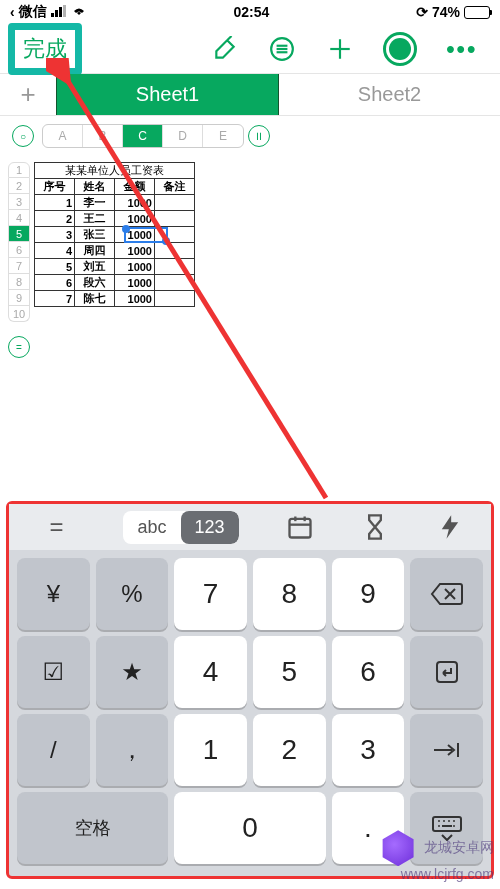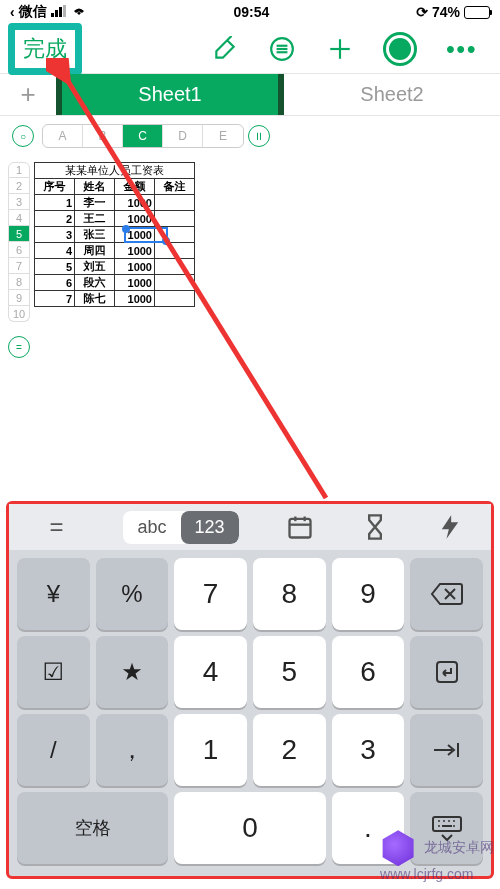--- a/index.html
+++ b/index.html
@@ -57,21 +57,21 @@
     
     .sheet-bar {
       height: 42px;
       display: flex;
       align-items: stretch;
       border-bottom: 1px solid #e5e5e5;
     }
     .sheet-add { width: 56px; display: flex; align-items: center; justify-content: center; font-size: 26px; color: #999; }
     .sheet-tab {
       flex: 1; display: flex; align-items: center; justify-content: center;
-      font-size: 20px; color: #999; border-left: 6px solid #14532d;
+      font-size: 20px; color: #999; border-left: 1px solid #14532d;
     }
     .sheet-tab.active { background: #07a85f; color: #fff; }
 
     
     .sheet-area { padding: 8px; }
     .col-headers { display: flex; gap: 4px; align-items: center; margin-left: 4px; }
     .circ-btn { width: 22px; height: 22px; border-radius: 50%; border: 1.5px solid #07a85f; display: flex; align-items: center; justify-content: center; font-size: 10px; color: #07a85f; }
     .col-strip { display: flex; margin-left: 4px; border: 1px solid #ccc; border-radius: 6px; overflow: hidden; }
     .col-h {
       width: 40px; height: 22px; display: flex; align-items: center; justify-content: center;
@@ -167,21 +167,21 @@
     .key .sym { font-size: 24px; }
     .key.space { font-size: 18px; }
     .key.hide svg { width: 34px; height: 26px; }
 
     
     .watermark {
       position: absolute;
       right: 6px; bottom: 6px;
       font-size: 14px;
       color: rgba(70,50,120,.6);
-      text-align: left;
+      text-align: right;
       pointer-events: none;
       line-height: 1.2;
     }
     .watermark .logo {
       width: 36px; height: 36px; display: inline-block;
       background: radial-gradient(circle at 40% 40%, #a56bff, #6a2bd7);
       clip-path: polygon(50% 0, 93% 25%, 93% 75%, 50% 100%, 7% 75%, 7% 25%);
       vertical-align: middle;
       margin-right: 4px;
     }
@@ -200,21 +200,21 @@
           <rect x="8" y="2" width="3" height="10" fill="#000"></rect>
           <rect x="12" y="0" width="3" height="12" fill="#000" opacity=".3"></rect>
         </svg>
     </span>
     <span>
       <svg width="16" height="12" viewBox="0 0 16 12">
           <path d="M8 10 L6 8 Q8 6 10 8 Z M3 6 Q8 1 13 6 L11 8 Q8 5 5 8 Z" fill="#000"></path>
         </svg>
     </span>
   </div>
-  <div class="status-center">09:54</div>
+  <div class="status-center">02:54</div>
   <div class="status-right">
     <span>⟳</span>
     <span>74%</span>
     <span class="battery"><span class="battery-fill"></span></span>
   </div>
 </div>
 
 <div class="toolbar">
   <span class="done-btn">完成</span>
   <div class="toolbar-spacer"></div>

